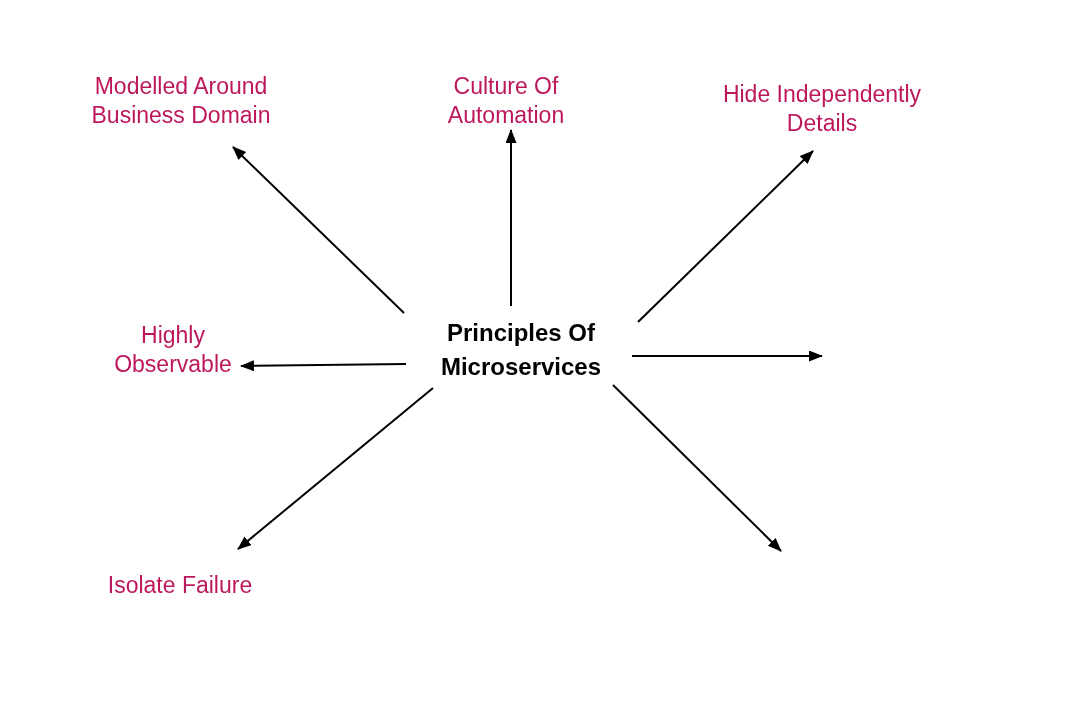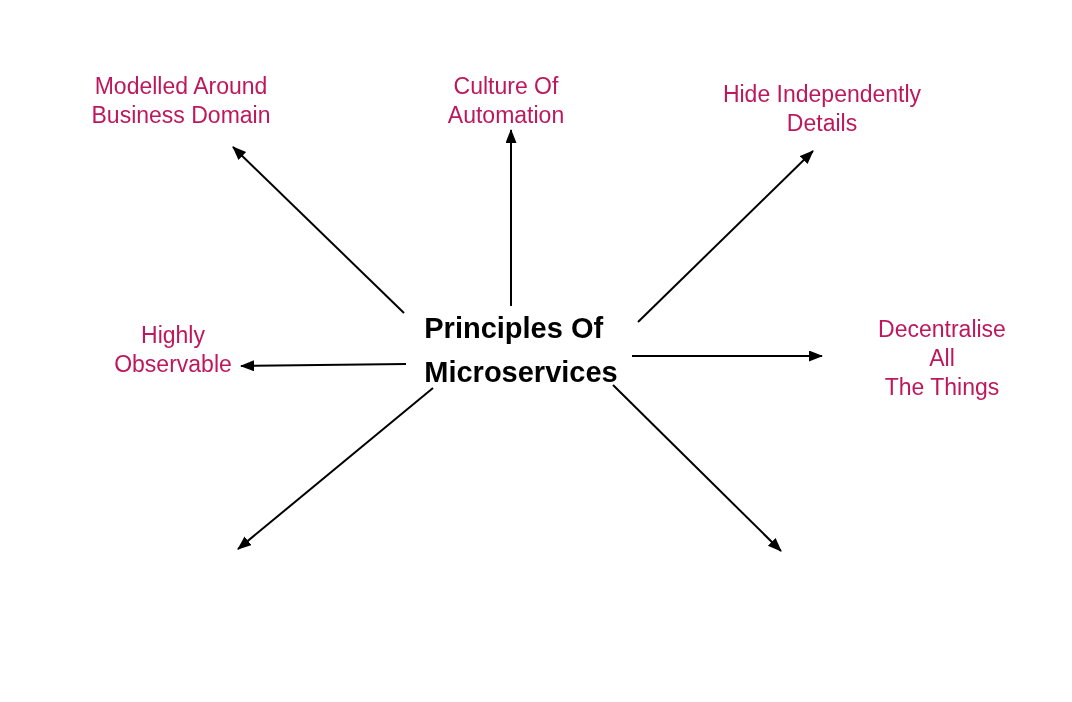--- a/index.html
+++ b/index.html
@@ -28,24 +28,24 @@
     transform: translate(-50%, -50%);
     text-align: center;
     white-space: pre-line;
     font-size: 23px;
     line-height: 29px;
     color: #be185d;
   }
   .center-label {
     position: absolute;
     transform: translate(-50%, -50%);
-    text-align: left;
+    text-align: center;
     white-space: pre-line;
-    font-size: 29px;
-    line-height: 44px;
+    font-size: 24px;
+    line-height: 34px;
     font-weight: bold;
     color: #000000;
   }
 </style>
 </head>
 <body>
 
 <div class="canvas">
 
   <svg class="arrows" viewBox="0 0 1072 702" xmlns="http://www.w3.org/2000/svg">
@@ -68,21 +68,20 @@
 
   <div class="node-label" style="left:181px; top:101px;">Modelled Around
 Business Domain</div>
 
   <div class="node-label" style="left:506px; top:88px;margin-top:13px;">Culture Of
 Automation</div>
 
   <div class="node-label" style="left:822px; top:109px;">Hide Independently
 Details</div>
 
-  <div class="node-label" style="left:942px; top:358px;">Decentralise All
-The Things</div>
 
 
+  <div class="node-label" style="left:180px; top:585px;">Isolate Failure</div>
 
   <div class="node-label" style="left:136px; top:350px;margin-left:37px;">Highly
 Observable</div>
 
 </div>
 
 </body></html>

